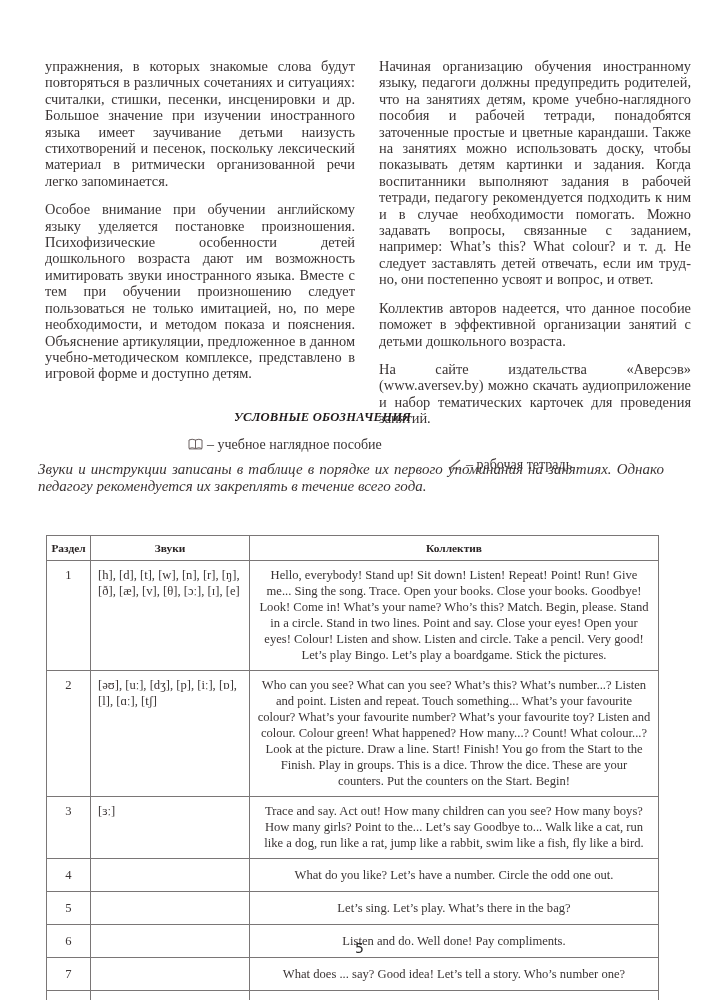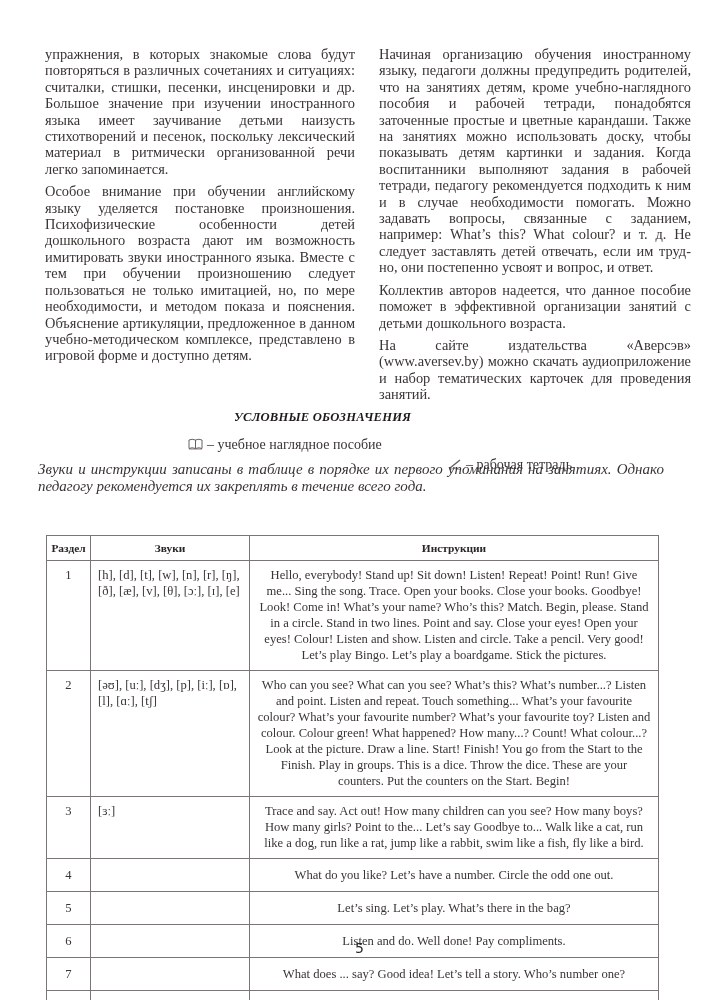--- a/index.html
+++ b/index.html
@@ -6,21 +6,21 @@
     body {
       width: 719px; height: 1000px; position: relative; overflow: hidden;
       font-family: "Liberation Serif", "DejaVu Serif", serif;
       color: #3a3434;
     }
     .col {
       position: absolute; top: 46px; width: 310px;
       font-size: 14.4px; line-height: 16.4px; text-align: justify;
       hyphens: manual;
     }
-    .col p { margin: 0 0 6px 0; }
+    .col p { margin: 12px 0 6px 0; }
     .col-left { left: 45px; }
     .col-right { left: 379px; width: 312px; font-family: Liberation Serif, serif; }
 
     .legend-title {
       position: absolute; top: 410px; left: 0; width: 645px; text-align: center;
       font-weight: bold; font-style: italic; font-size: 12.6px; letter-spacing: 0.2px;
       color: #1f1a1a;
     }
     .legend-row {
       position: absolute; top: 437px; left: 0; width: 719px;
@@ -96,21 +96,21 @@
   </span>
 </div>
 
 <div class="intro">Звуки и инструкции записаны в таблице в порядке их первого упоминания на занятиях. Однако педагогу рекомендуется их закреплять в течение всего года.</div>
 
 <table class="sounds">
   <thead>
     <tr>
       <th>Раздел</th>
       <th>Звуки</th>
-      <th>Инструкции</th>
+      <th>Коллектив</th>
     </tr>
   </thead>
   <tbody>
     <tr>
       <td class="num">1</td>
       <td class="snd">[h], [d], [t], [w], [n], [r], [ŋ], [ð], [æ], [v], [θ], [ɔː], [ɪ], [e]</td>
       <td class="ins">Hello, everybody! Stand up! Sit down! Listen! Repeat! Point! Run! Give me... Sing the song. Trace. Open your books. Close your books. Goodbye! Look! Come in! What’s your name? Who’s this? Match. Begin, please. Stand in a circle. Stand in two lines. Point and say. Close your eyes! Open your eyes! Colour! Listen and show. Listen and circle. Take a pencil. Very good! Let’s play Bingo. Let’s play a boardgame. Stick the pictures.</td>
     </tr>
     <tr>
       <td class="num">2</td>

